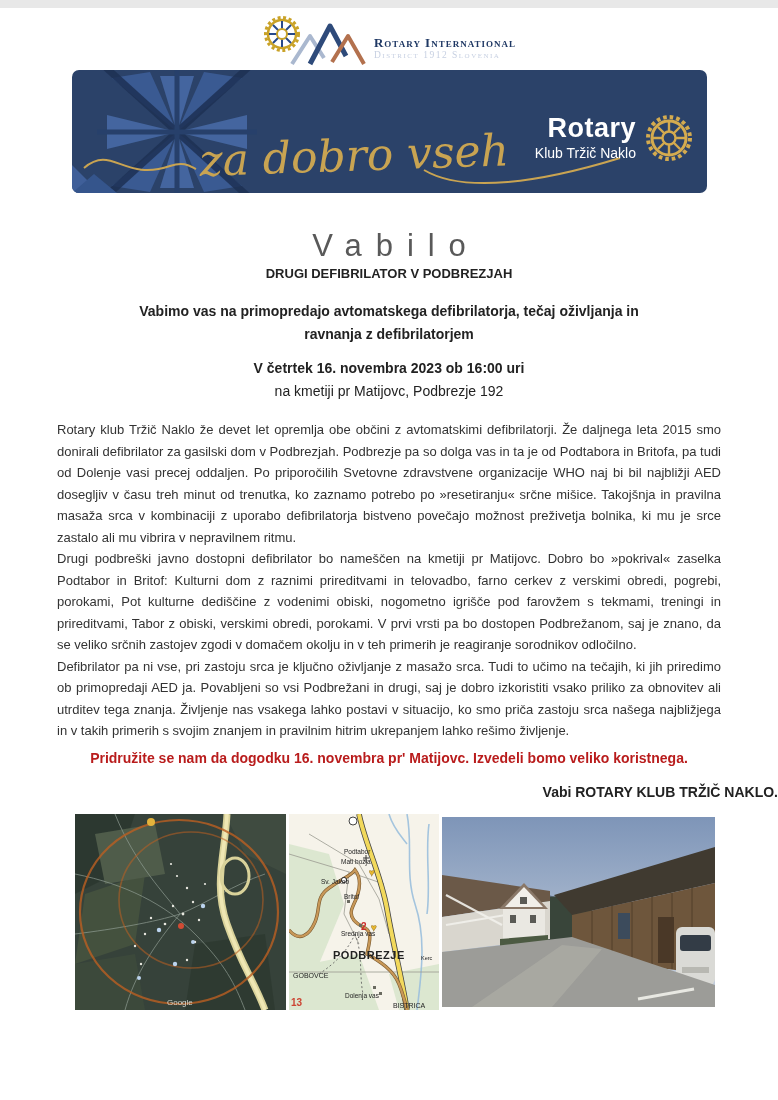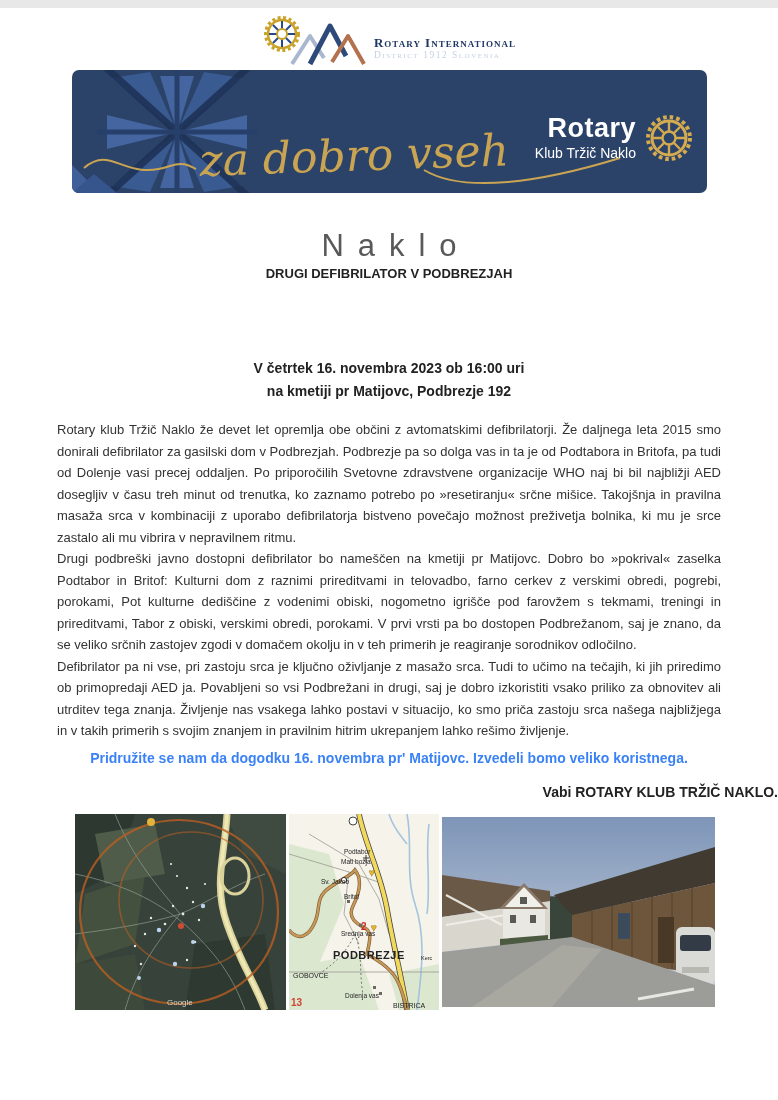--- a/index.html
+++ b/index.html
@@ -25,28 +25,28 @@
   .brand-club{font-size:14px;margin-top:3px;padding-left:48px;}
 
   
   .title{position:absolute;top:220px;left:0;right:0;text-align:center;
          font-size:31px;color:#595959;letter-spacing:.45em;text-indent:.45em;}
   .subtitle{position:absolute;top:258px;left:0;right:0;text-align:center;
          font-size:13px;font-weight:bold;color:#222;}
   .lead{position:absolute;top:292px;left:109px;width:560px;text-align:center;
         font-size:14px;font-weight:bold;color:#222;line-height:1.65;}
   .when{position:absolute;top:352px;left:0;right:0;text-align:center;font-size:14px;font-weight:bold;color:#222;}
-  .where{position:absolute;top:375px;left:0;right:0;text-align:center;font-size:14px;font-weight:bold;color:#222;}
+  .where{position:absolute;top:375px;left:0;right:0;text-align:center;font-size:14px;font-weight:normal;color:#222;}
 
   
   .bodytext{position:absolute;top:411px;left:57px;width:664px;font-size:13px;
             line-height:21.5px;text-align:justify;color:#333;}
   .bodytext p{margin:0;}
 
-  .cta1{position:absolute;top:742px;left:0;right:0;text-align:center;font-size:14px;font-weight:bold;color:#3b82f6;}
+  .cta1{position:absolute;top:742px;left:0;right:0;text-align:center;font-size:14px;font-weight:bold;color:#b91c1c;}
   .cta2{position:absolute;top:776px;left:0;right:0;text-align:right;font-size:14px;font-weight:bold;color:#222;}
 
   
   .images{position:absolute;top:806px;left:75px;display:flex;gap:3px;align-items:flex-start;}
   .img-frame{display:block;background:#f0f0ec;}
 
   
   .footer{position:absolute;top:1041px;left:57px;width:680px;font-size:11.5px;color:#1a1a1a;}
 
   svg text{font-family:"Liberation Sans",sans-serif;}
@@ -134,23 +134,24 @@
           <line x1="26" y1="10" x2="26" y2="42"></line>
           <line x1="10" y1="26" x2="42" y2="26"></line>
           <line x1="15" y1="15" x2="37" y2="37"></line>
           <line x1="37" y1="15" x2="15" y2="37"></line>
         </g>
         <circle cx="26" cy="26" r="6.5" fill="#2b4269" stroke="#d4ab4f" stroke-width="2.4"></circle>
       </svg>
     </div>
   </div>
 
-  <div class="title">Naklo</div>
+  <div class="title">Vabilo</div>
   <div class="subtitle">DRUGI DEFIBRILATOR V PODBREZJAH</div>
 
+  <div class="lead">Vabimo vas na primopredajo avtomatskega defibrilatorja, tečaj oživljanja in ravnanja z defibrilatorjem</div>
   <div class="when">V četrtek 16. novembra 2023 ob 16:00 uri</div>
   <div class="where">na kmetiji pr Matijovc, Podbrezje 192</div>
 
   <div class="bodytext">
     <p>Rotary klub Tržič Naklo že devet let opremlja obe občini z avtomatskimi defibrilatorji. Že daljnega leta 2015 smo donirali defibrilator za gasilski dom v Podbrezjah. Podbrezje pa so dolga vas in ta je od Podtabora in Britofa, pa tudi od Dolenje vasi precej oddaljen. Po priporočilih Svetovne zdravstvene organizacije WHO naj bi bil najbližji AED dosegljiv v času treh minut od trenutka, ko zaznamo potrebo po »resetiranju« srčne mišice. Takojšnja in pravilna masaža srca v kombinaciji z uporabo defibrilatorja bistveno povečajo možnost preživetja bolnika, ki mu je srce zastalo ali mu vibrira v nepravilnem ritmu.</p>
     <p>Drugi podbreški javno dostopni defibrilator bo nameščen na kmetiji pr Matijovc. Dobro bo »pokrival« zaselka Podtabor in Britof: Kulturni dom z raznimi prireditvami in telovadbo, farno cerkev z verskimi obredi, pogrebi, porokami, Pot kulturne dediščine z vodenimi obiski, nogometno igrišče pod farovžem s tekmami, treningi in prireditvami, Tabor z obiski, verskimi obredi, porokami. V prvi vrsti pa bo dostopen Podbrežanom, saj je znano, da se veliko srčnih zastojev zgodi v domačem okolju in v teh primerih je reagiranje sorodnikov odločilno.</p>
     <p>Defibrilator pa ni vse, pri zastoju srca je ključno oživljanje z masažo srca. Tudi to učimo na tečajih, ki jih priredimo ob primopredaji AED ja. Povabljeni so vsi Podbrežani in drugi, saj je dobro izkoristiti vsako priliko za obnovitev ali utrditev tega znanja. Življenje nas vsakega lahko postavi v situacijo, ko smo priča zastoju srca našega najbližjega in v takih primerih s svojim znanjem in pravilnim hitrim ukrepanjem lahko rešimo življenje.</p>
   </div>
 
   <div class="cta1">Pridružite se nam da dogodku 16. novembra pr' Matijovc. Izvedeli bomo veliko koristnega.</div>

